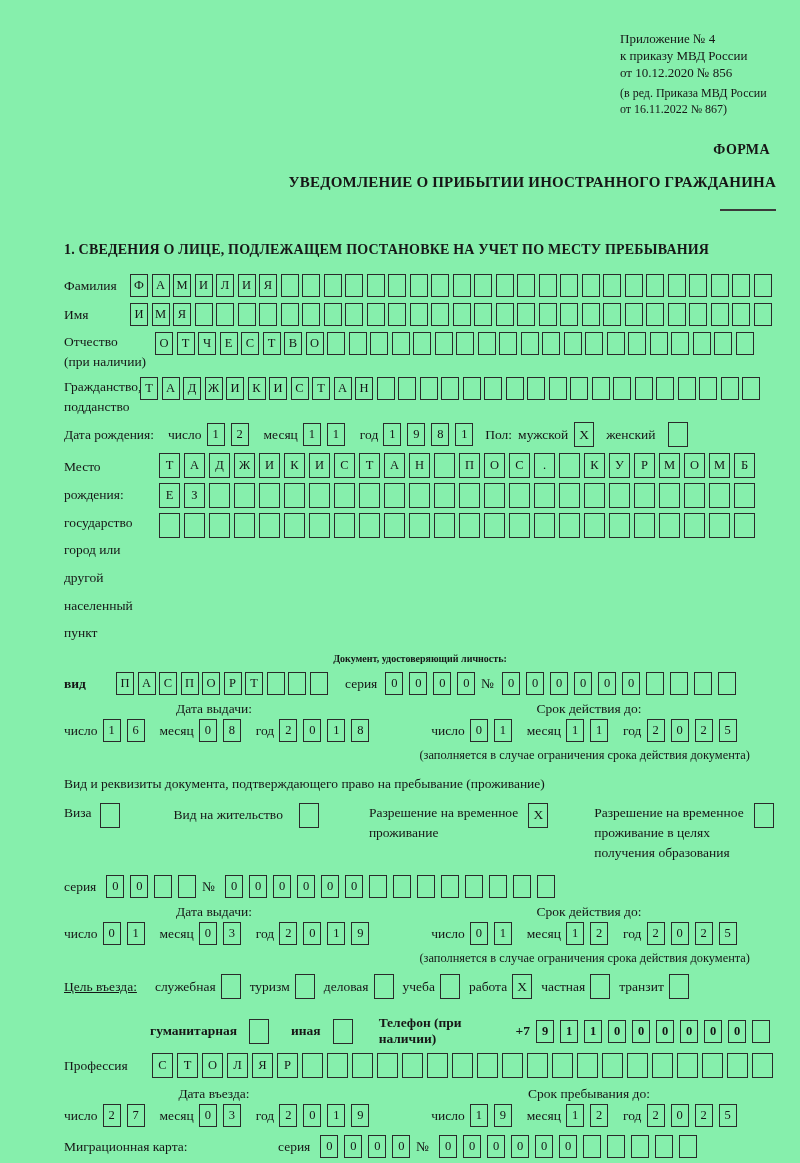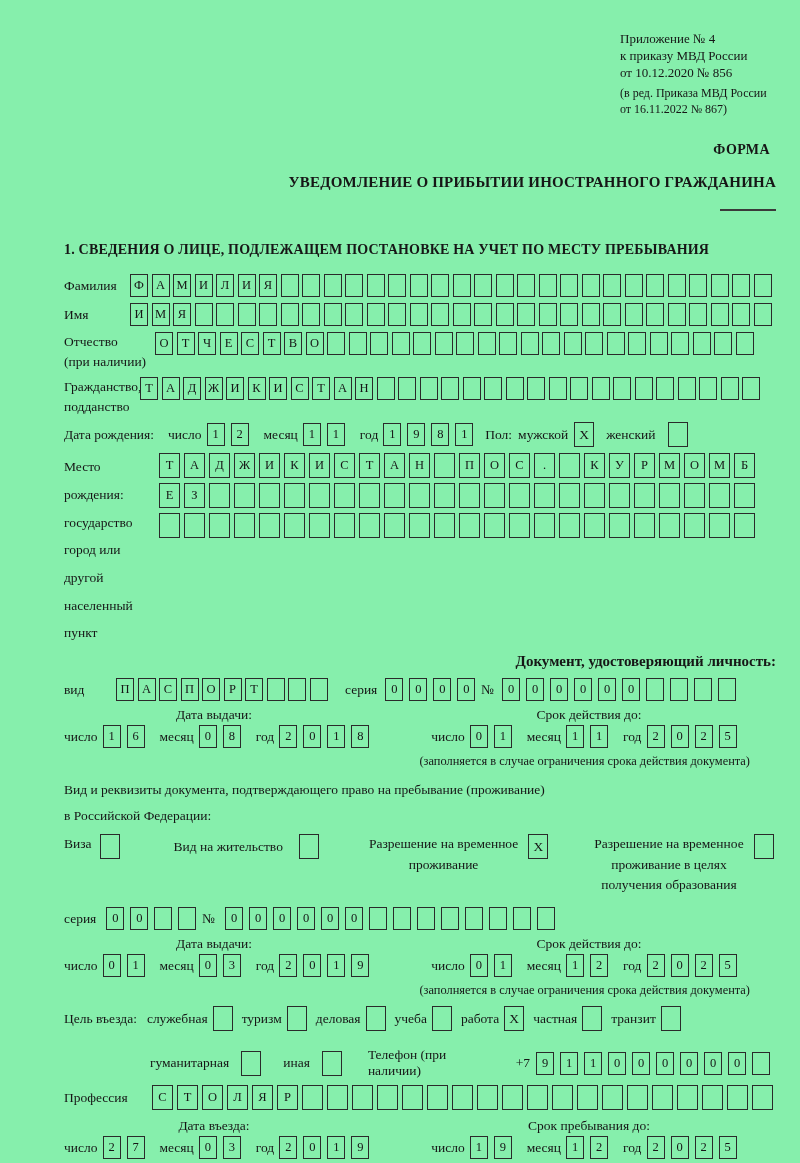--- a/index.html
+++ b/index.html
@@ -25,35 +25,35 @@
   .cell {
     flex:none; width:18px; height:23px; border:1.5px solid #2a2a2a; margin-right:3.5px;
     display:inline-flex; align-items:center; justify-content:center; font-size:12.5px;
   }
   .wsz .cell { width:21px; height:25px; margin-right:4px; }
   .dsz .cell { width:18px; height:23px; margin-right:6px; }
   .box {
     flex:none; width:20px; height:25px; border:1.5px solid #2a2a2a;
     display:inline-flex; align-items:center; justify-content:center; font-size:13.5px;
   }
-  .doc-head { text-align:right; font-weight:bold; font-size:15px; margin:6px 0 8px 0;font-family:Liberation Serif, serif; }
+  .doc-head { text-align:center; font-weight:bold; font-size:10px; margin:6px 0 8px 0;font-family:Liberation Serif, serif; }
   .heads { margin-bottom:2px; }
   .heads .h1 { width:300px; text-align:center; }
   .heads .h2 { width:330px; text-align:center; margin-left:60px; }
   .dg { display:flex; align-items:center; }
   .dg .t { margin-right:5px; }
   .dg .cells { margin-right:9px; }
   .dg .cells:last-child { margin-right:0; }
   .g2 { margin-left:56px; }
   .note { text-align:right; font-size:12.4px; margin:0 26px 8px 0; }
   .intro { line-height:1.9; margin-top:4px; }
   .permits { margin:6px 0 12px 0;gap:24px; }
   .pair { display:flex; align-items:flex-start; }
   .pair .t { margin-right:8px; line-height:1.5; }
-  .clbl { text-align:center; line-height:1.5; margin-right:10px; }
+  .clbl { line-height:1.5; margin-right:10px; }
   .purpose { margin-top:8px; }
   .purpose .t { margin-right:5px; }
   .purpose .box { margin-right:9px; }
   .mleft86 { margin-left:86px; }
   .cellrows > .cells { margin-bottom:5px; }
 </style>
 </head>
 <body>
 
 <div class="page">
@@ -336,21 +336,21 @@
           <span class="cell"></span>
           <span class="cell"></span>
           <span class="cell"></span>
         </span>
     </span>
   </div>
 
   <div class="doc-head">Документ, удостоверяющий личность:</div>
 
   <div class="row">
-    <span class="lbl" style="width:52px;">вид</span>
+    <span class="lbl" style="width:52px;font-weight:bold;">вид</span>
     <span class="cells">
         <span class="cell">П</span>
         <span class="cell">А</span>
         <span class="cell">С</span>
         <span class="cell">П</span>
         <span class="cell">О</span>
         <span class="cell">Р</span>
         <span class="cell">Т</span>
         <span class="cell"></span>
         <span class="cell"></span>
@@ -419,21 +419,20 @@
           <span class="cell">0</span>
           <span class="cell">2</span>
           <span class="cell">5</span>
         </span>
     </span>
   </div>
   <div class="note">(заполняется в случае ограничения срока действия документа)</div>
 
   <div class="intro">
     <div>Вид и реквизиты документа, подтверждающего право на пребывание (проживание)</div>
-    <div>в Российской Федерации:</div>
   </div>
 
   <div class="row top permits">
     <span class="pair">
       <span class="t">Виза</span>
       <span class="box"></span>
     </span>
     <span class="pair" style="margin-left:30px;align-items:center;">
       <span class="t" style="margin-right:16px;">Вид на жительство</span>
       <span class="box"></span>
@@ -522,38 +521,38 @@
           <span class="cell">2</span>
           <span class="cell">0</span>
           <span class="cell">2</span>
           <span class="cell">5</span>
         </span>
     </span>
   </div>
   <div class="note">(заполняется в случае ограничения срока действия документа)</div>
 
   <div class="row purpose">
-    <span class="t" style="margin-right:10px;">Цель въезда:</span>
+    <span class="t" style="margin-right:18px;text-decoration:underline;">Цель въезда:</span>
     <span class="t">служебная</span>
     <span class="box"></span>
     <span class="t">туризм</span>
     <span class="box"></span>
     <span class="t">деловая</span>
     <span class="box"></span>
     <span class="t">учеба</span>
     <span class="box"></span>
     <span class="t">работа</span>
     <span class="box">X</span>
     <span class="t">частная</span>
     <span class="box"></span>
     <span class="t">транзит</span>
     <span class="box"></span>
   </div>
 
-  <div class="row purpose mleft86" style="margin-top:16px;">
+  <div class="row purpose mleft86" style="margin-top:16px;font-weight:bold;">
     <span class="t" style="margin-right:12px;">гуманитарная</span>
     <span class="box" style="margin-right:22px;"></span>
     <span class="t" style="margin-right:12px;">иная</span>
     <span class="box" style="margin-right:26px;"></span>
     <span class="t" style="margin-right:24px;">Телефон (при наличии)</span>
     <span class="t" style="margin-right:6px;">+7</span>
     <span class="cells dsz">
         <span class="cell">9</span>
         <span class="cell">1</span>
         <span class="cell">1</span>

